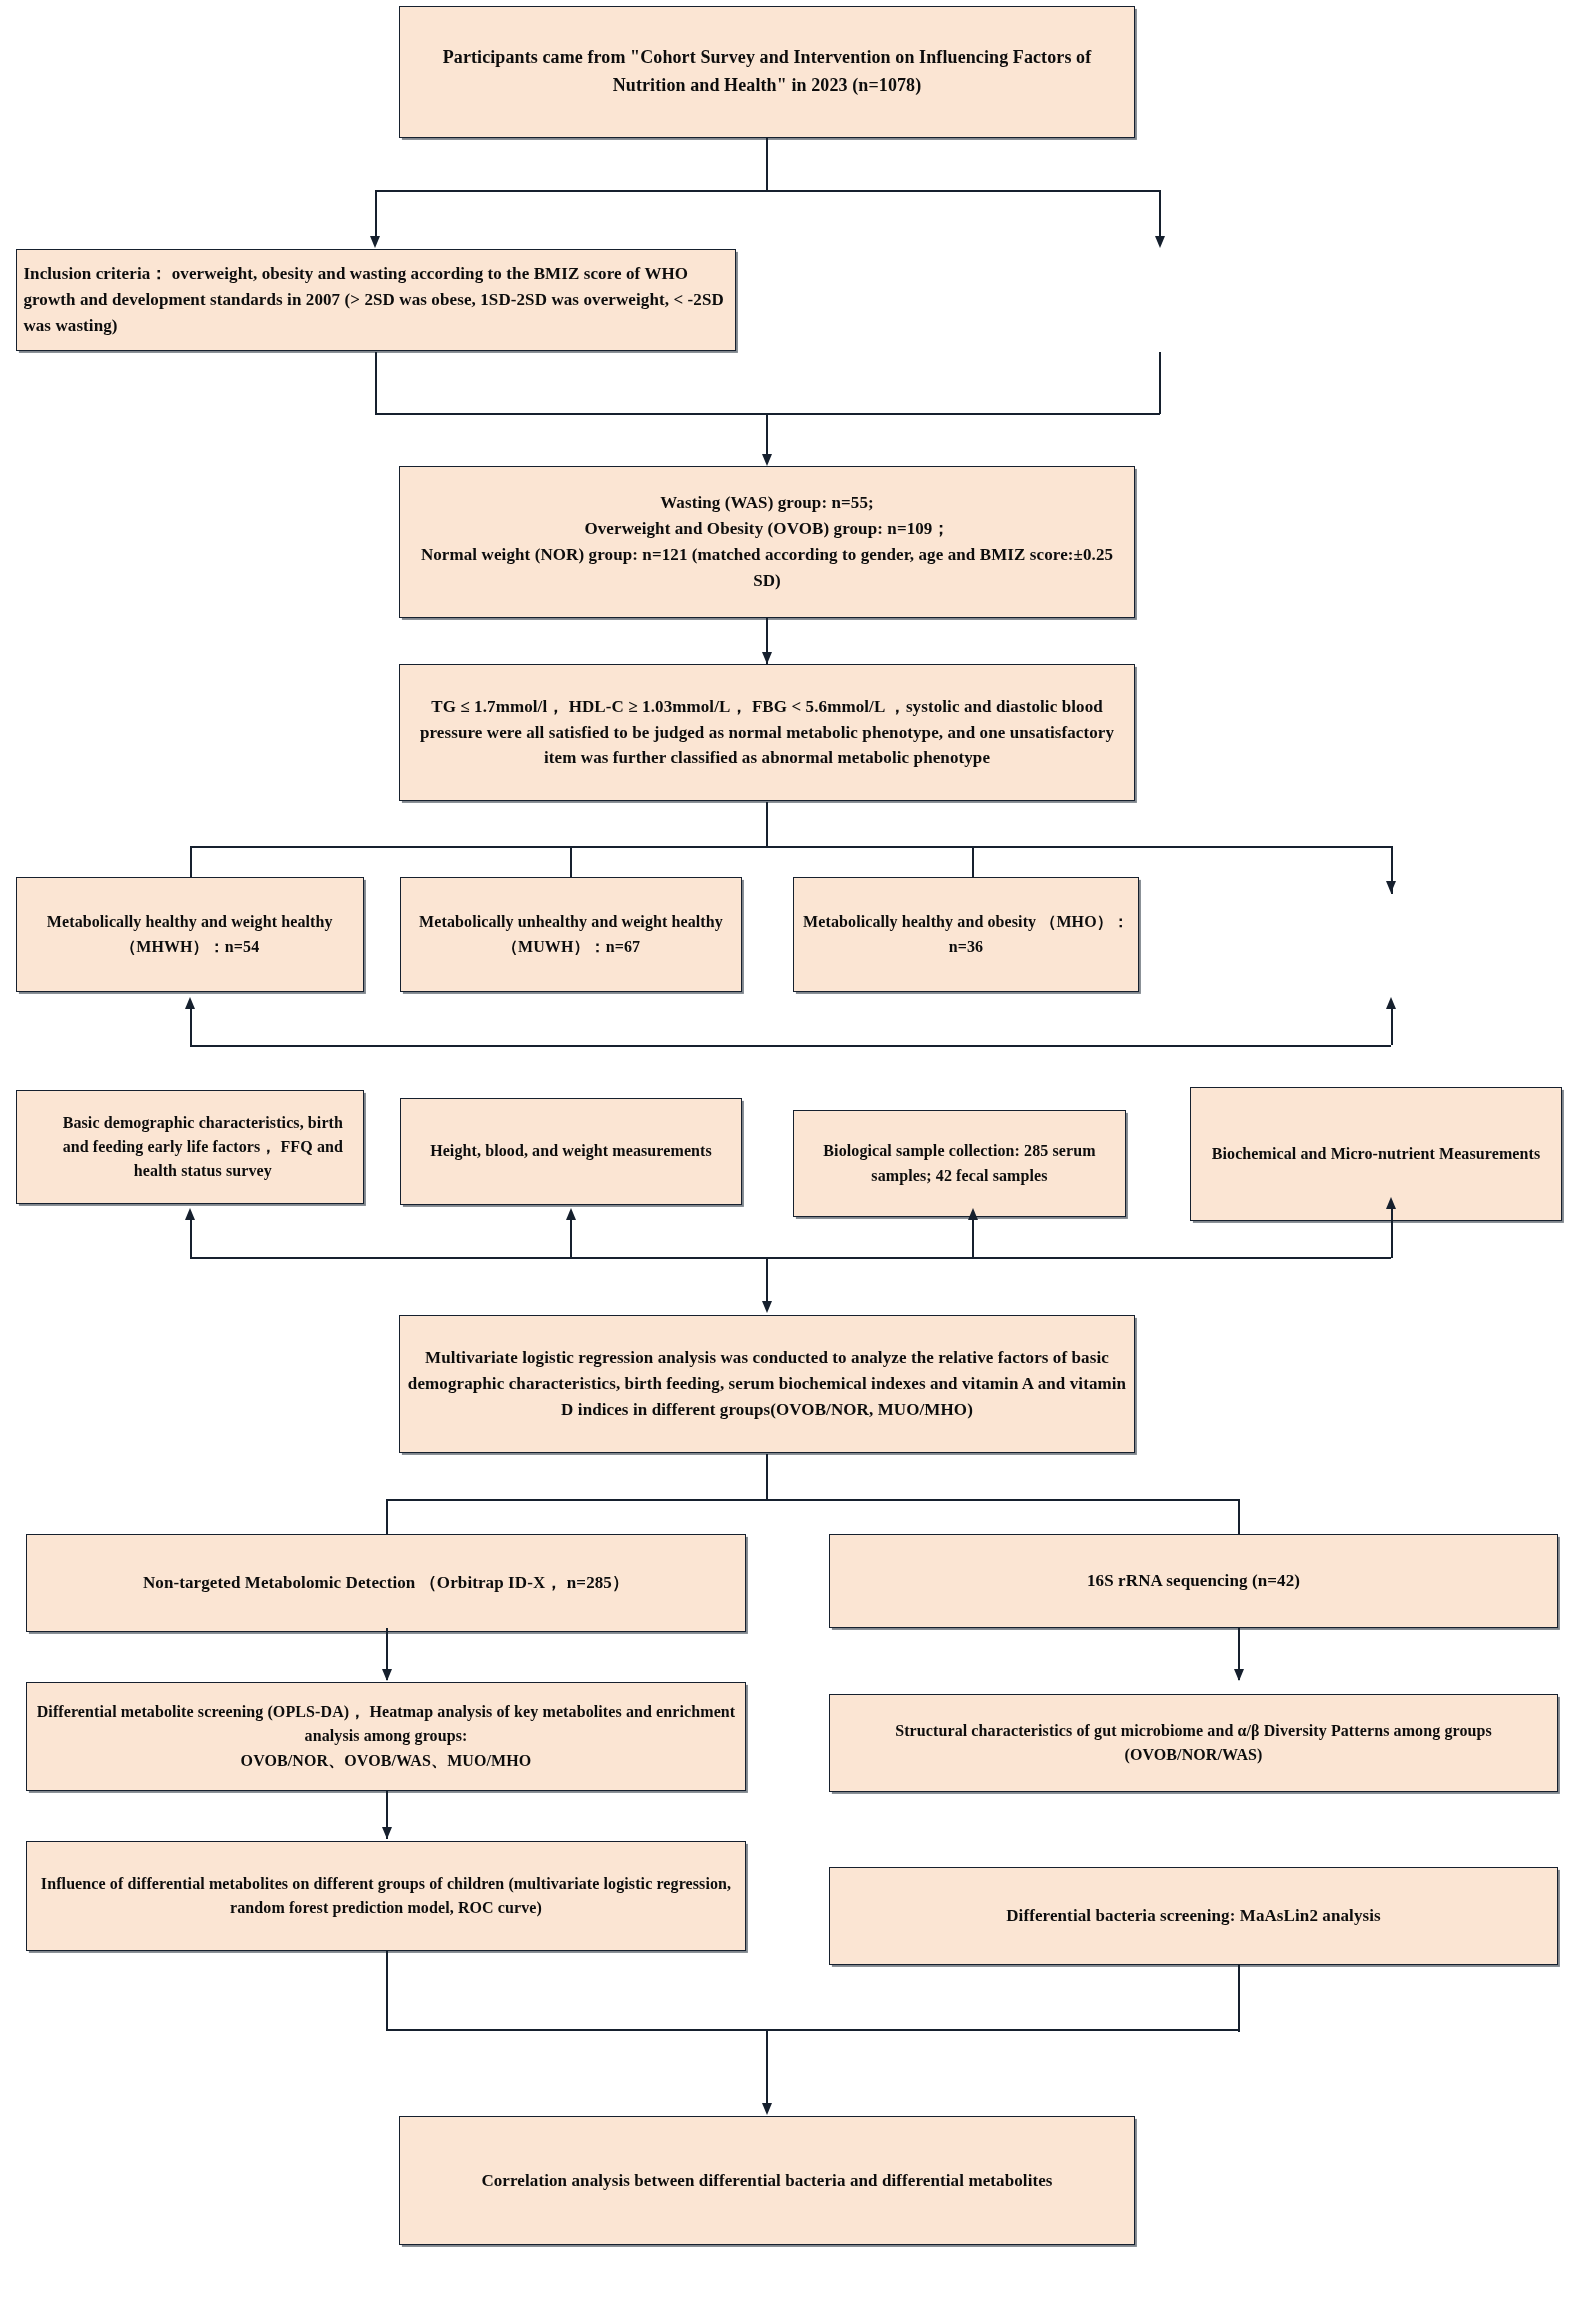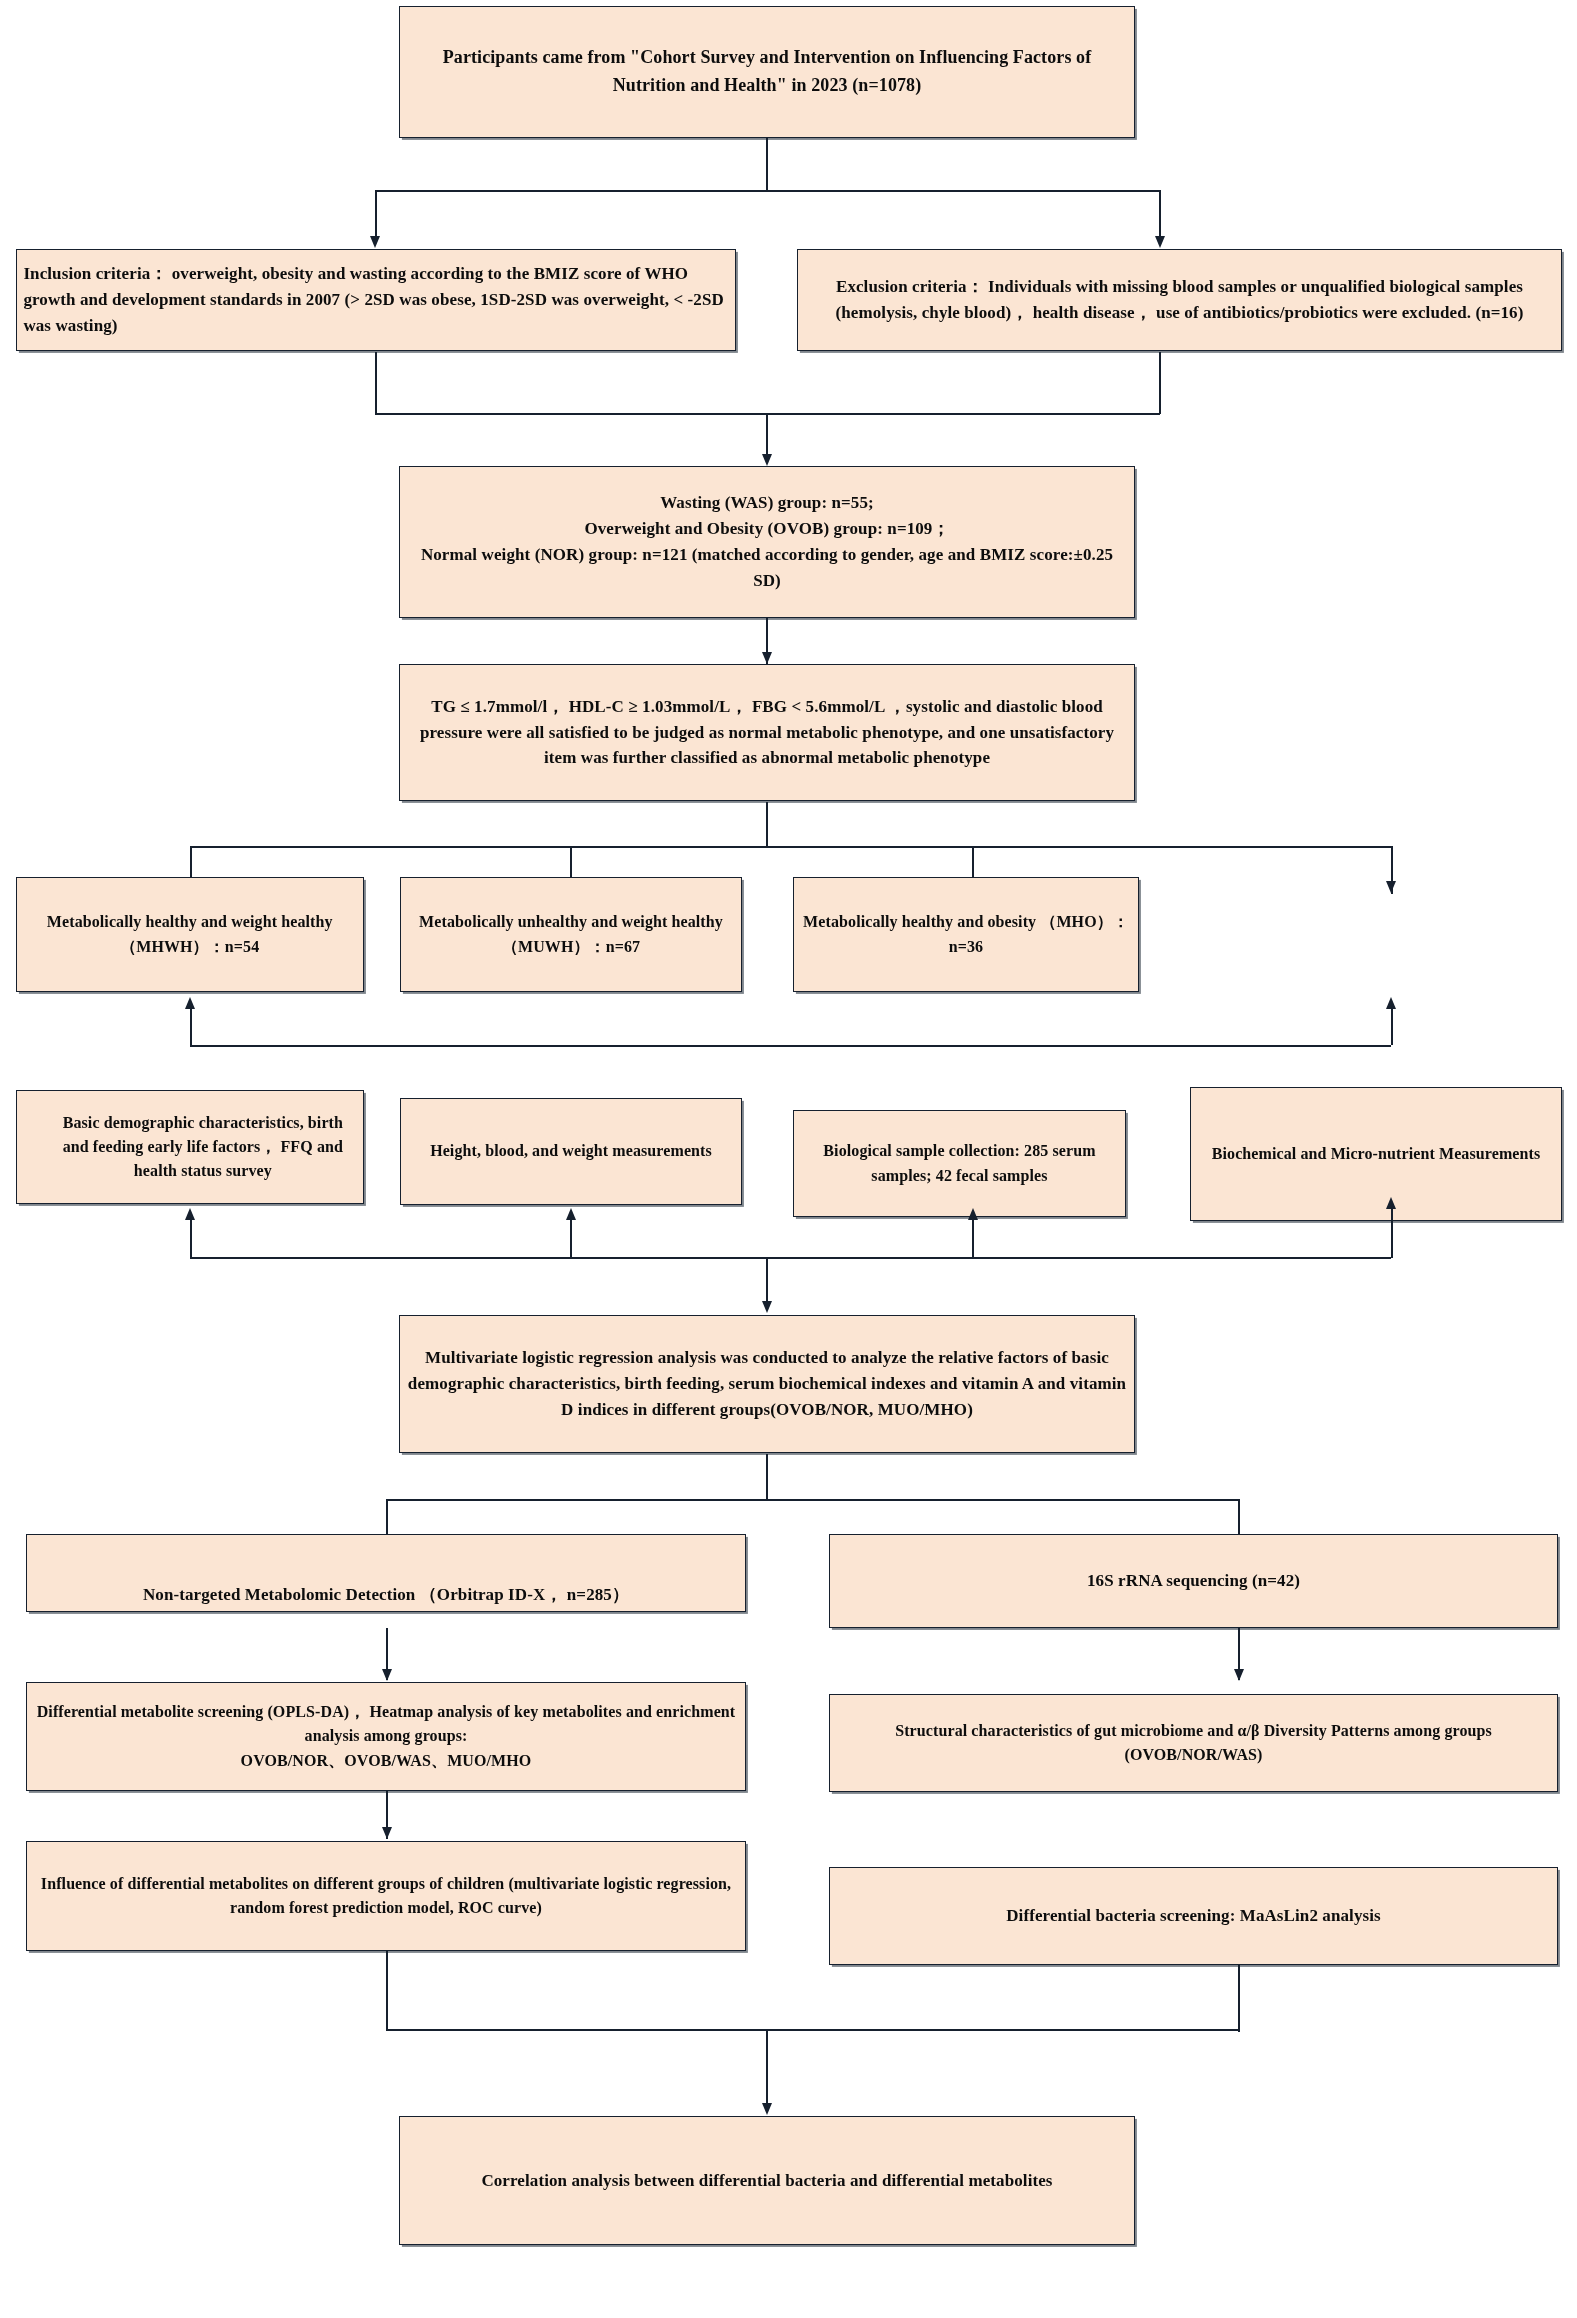--- a/index.html
+++ b/index.html
@@ -74,23 +74,20 @@
   <div class="hline" style="left:375px; top:190px; width:785px;"></div>
   <div class="vline" style="left:375px; top:190px; height:48px;"></div>
   <div class="arrow-down" style="left:370px; top:236px;"></div>
   <div class="vline" style="left:1159px; top:190px; height:48px;"></div>
   <div class="arrow-down" style="left:1155px; top:236px;"></div>
 
   <div class="box fs-med" style="left:15.7px; top:249px; width:720px; height:102px; text-align:left;">
     <span>Inclusion criteria： overweight, obesity and wasting according to the BMIZ score of WHO growth and development standards in 2007 (&gt; 2SD was obese, 1SD-2SD was overweight, &lt; -2SD was wasting)</span>
   </div>
 
-  <div class="box fs-med" style="left:797px; top:249px; width:765px; height:102px; text-align:center;">
-    <span>Exclusion criteria： Individuals with missing blood samples or unqualified biological samples (hemolysis, chyle blood)， health disease， use of antibiotics/probiotics were excluded. (n=16)</span>
-  </div>
 
   <div class="vline" style="left:375px; top:352px; height:62px;"></div>
   <div class="vline" style="left:1159px; top:352px; height:62px;"></div>
   <div class="hline" style="left:375px; top:413px; width:785px;"></div>
   <div class="vline" style="left:766px; top:413px; height:42px;"></div>
   <div class="arrow-down" style="left:762px; top:454px;"></div>
 
   <div class="box fs-med" style="left:399px; top:466px; width:736px; height:152px; white-space:pre-line;">
     <span>Wasting (WAS) group: n=55;
 Overweight and Obesity (OVOB) group: n=109；
@@ -177,21 +174,21 @@
 
   <div class="vline" style="left:766px; top:1454px; height:47px;"></div>
   <div class="hline" style="left:386px; top:1499px; width:853px;"></div>
 
   <div class="vline" style="left:386px; top:1499px; height:50px;"></div>
   <div class="arrow-down" style="left:382px; top:1537px;"></div>
 
   <div class="vline" style="left:1238px; top:1499px; height:50px;"></div>
   <div class="arrow-down" style="left:1234px; top:1537px;"></div>
 
-  <div class="box fs-med" style="left:26px; top:1534px; width:720px; height:78px;align-items:flex-end;">
+  <div class="box fs-med" style="left:26px; top:1534px; width:720px; height:98px;">
     <span>Non-targeted Metabolomic Detection （Orbitrap ID-X， n=285）</span>
   </div>
 
   <div class="box fs-med" style="left:829px; top:1534px; width:729px; height:94px;">
     <span>16S rRNA sequencing (n=42)</span>
   </div>
 
   <div class="vline" style="left:386px; top:1628px; height:52px;"></div>
   <div class="arrow-down" style="left:382px; top:1669px;"></div>
 

